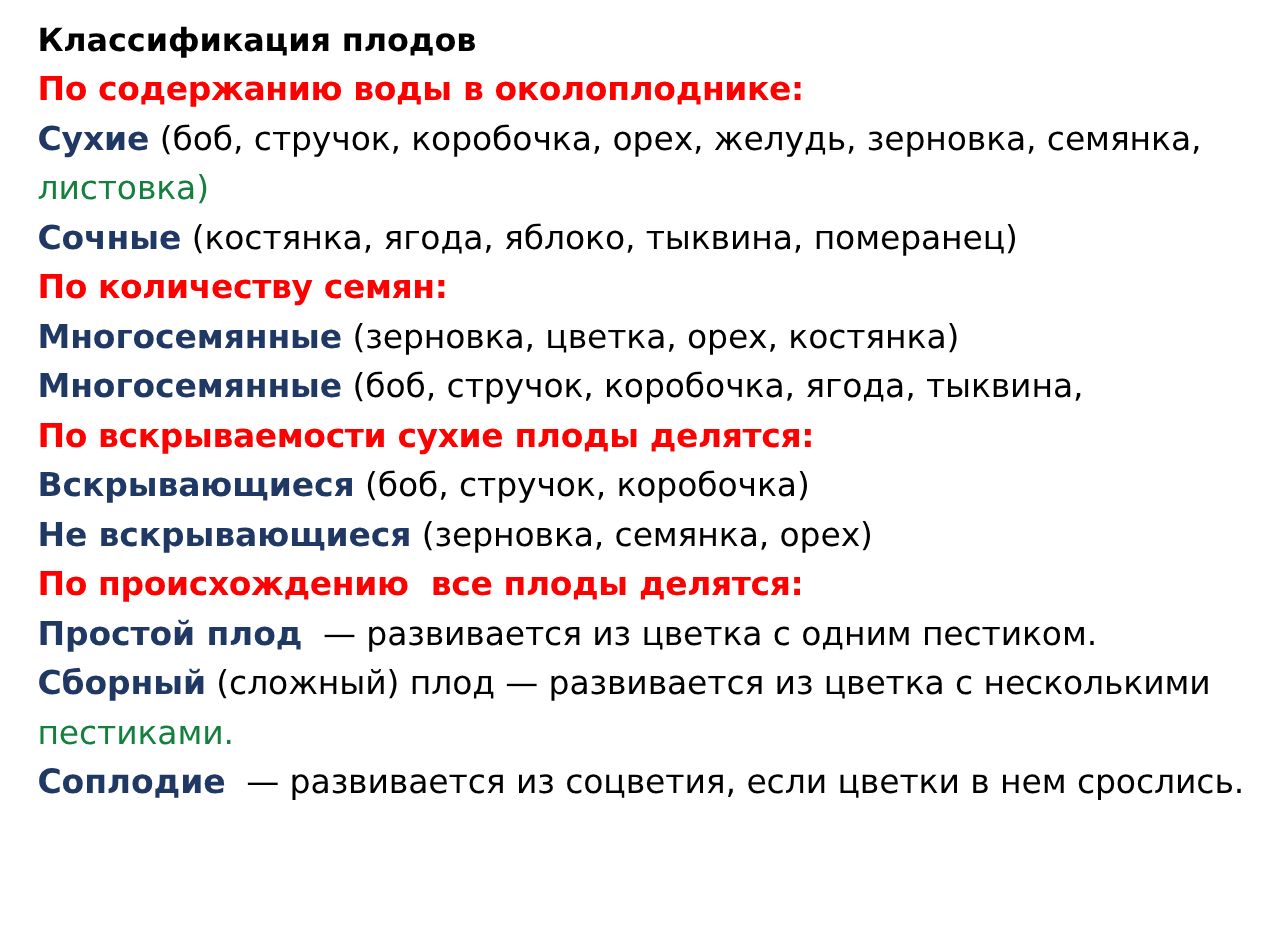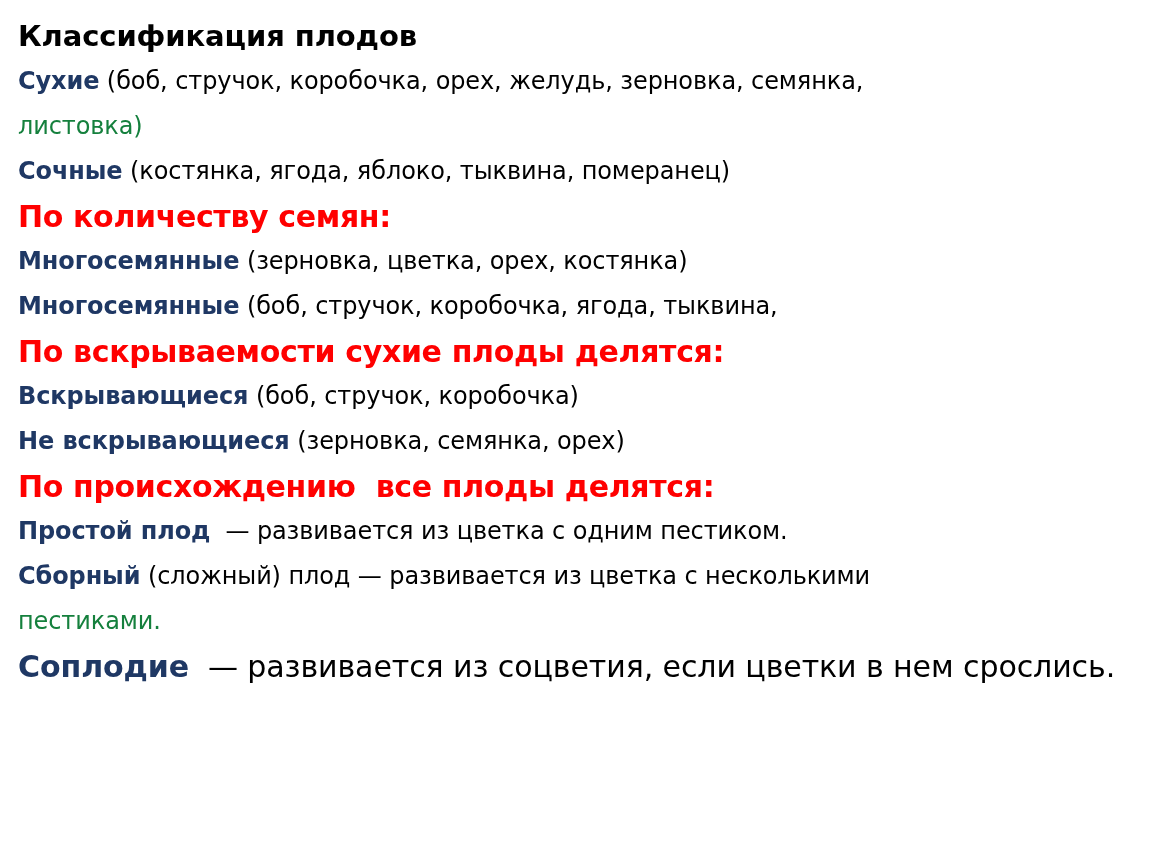--- a/index.html
+++ b/index.html
@@ -15,29 +15,29 @@
     font-family: "DejaVu Sans", "Liberation Sans", sans-serif;
     -webkit-font-smoothing: antialiased;
   }
 
   #slide {
     position: relative;
     width: 1150px;
     height: 864px;
     background: #FFFFFF;
     box-sizing: border-box;
-    padding: 14px 10px 0 18px;
+    padding: 14px 10px 0 34px;
   }
 
   .line {
     display: block;
     white-space: pre;
     line-height: 45px;
     height: 45px;
-    font-size: 24px;
+    font-size: 30px;
     color: #000000;
     letter-spacing: -0.1px;
   }
 
   
   .line.title {
     font-weight: 700;
     font-size: 29px;
     color: #000000;
   }
@@ -74,20 +74,21 @@
     transform-origin: left center;
   }
 </style>
 </head>
 <body>
 
 <div id="slide">
 
   <div class="line title">Классификация плодов</div>
 
+  <div class="line heading">По содержанию воды в околоплоднике:</div>
 
   <div class="line"><span class="term">Сухие</span><span class="rest"> (боб, стручок, коробочка, орех, желудь, зерновка, семянка,</span></div>
 
   <div class="line cont">листовка)</div>
 
   <div class="line"><span class="term">Сочные</span><span class="rest"> (костянка, ягода, яблоко, тыквина, померанец)</span></div>
 
   <div class="line heading">По количеству семян:</div>
 
   <div class="line"><span class="term">Многосемянные</span><span class="rest"> (зерновка, цветка, орех, костянка)</span></div>

